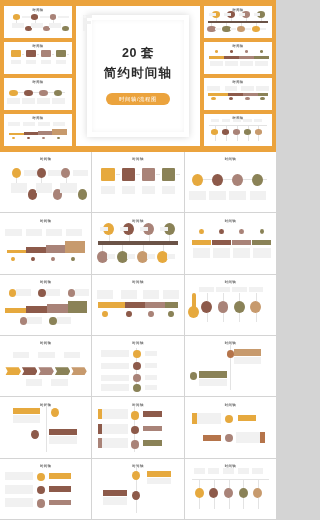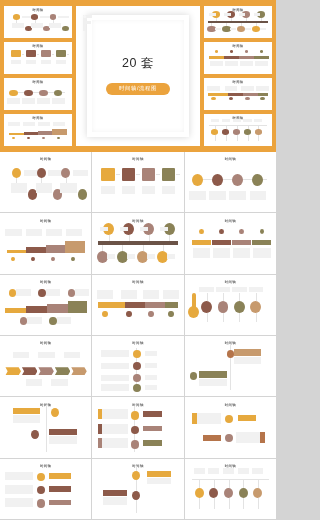--- a/index.html
+++ b/index.html
@@ -49,21 +49,21 @@
     width: 16px; height: 18px;
     z-index: 4;
   }
   .hero-text {
     position: relative;
     z-index: 3;
     text-align: center;
     color: #2b2b2b;
     line-height: 1;
   }
-  .t-line1 { font-size: 12.5px; font-weight: normal; letter-spacing: 0.5px; margin-bottom: 8px; }
+  .t-line1 { font-size: 12.5px; font-weight: bold; letter-spacing: 0.5px; margin-bottom: 8px; }
   .t-line2 { font-size: 12.5px; font-weight: bold; letter-spacing: 1.2px; margin-bottom: 8px; }
   .t-line3 { font-size: 12.5px; font-weight: bold; letter-spacing: 0.8px; margin-bottom: 9px; }
   .badge {
     display: inline-block;
     background: #eba33d;
     color: #ffffff;
     font-size: 5.4px;
     letter-spacing: 0.6px;
     padding: 3.5px 13px;
     border-radius: 9px;
@@ -180,20 +180,21 @@
     </div>
 
     <div class="hero-center">
       <div class="frame"></div>
       <svg class="deco-f" viewBox="0 0 16 18">
         <path d="M2 2 h9 v3 h-6 v3 h5 v3 h-5 v7 h-3 z" fill="#f0f0f0"></path>
         <circle cx="3.6" cy="3.6" r="1.5" fill="#f6f6f6"></circle>
       </svg>
       <div class="hero-text">
         <div class="t-line1">20 套</div>
+        <div class="t-line2">简约时间轴</div>
         <div class="badge">时间轴/流程图</div>
       </div>
     </div>
 
     <div class="hero-col">
       <div class="hero-card mini-hero">
         <div class="mt">时间轴</div>
         <div class="mini">
             <div class="bar" style="left: 6%; top: 46%; width: 88%; height: 7%; background: rgb(107, 83, 71);"></div>
             <div class="dot" style="left: 12%; top: 16%; width: 12%; height: 20%; background: rgb(230, 169, 62);"></div>

